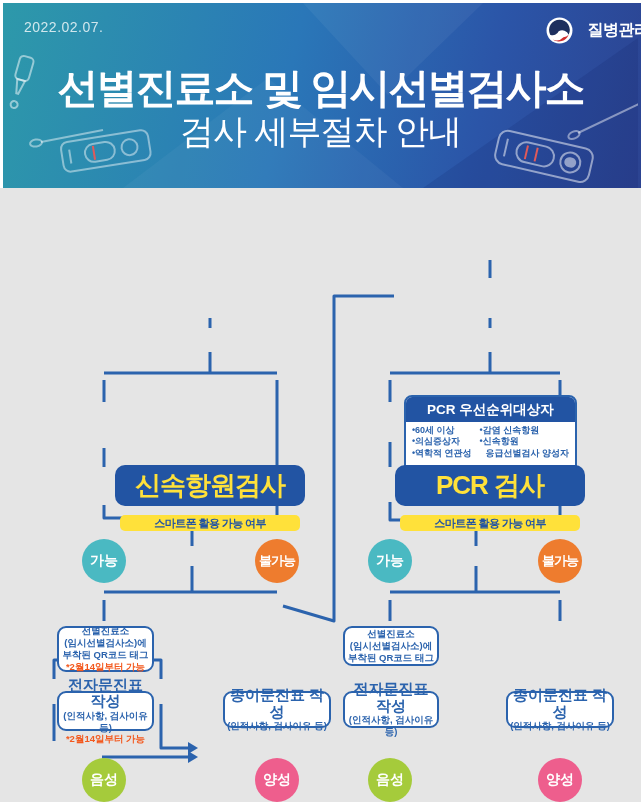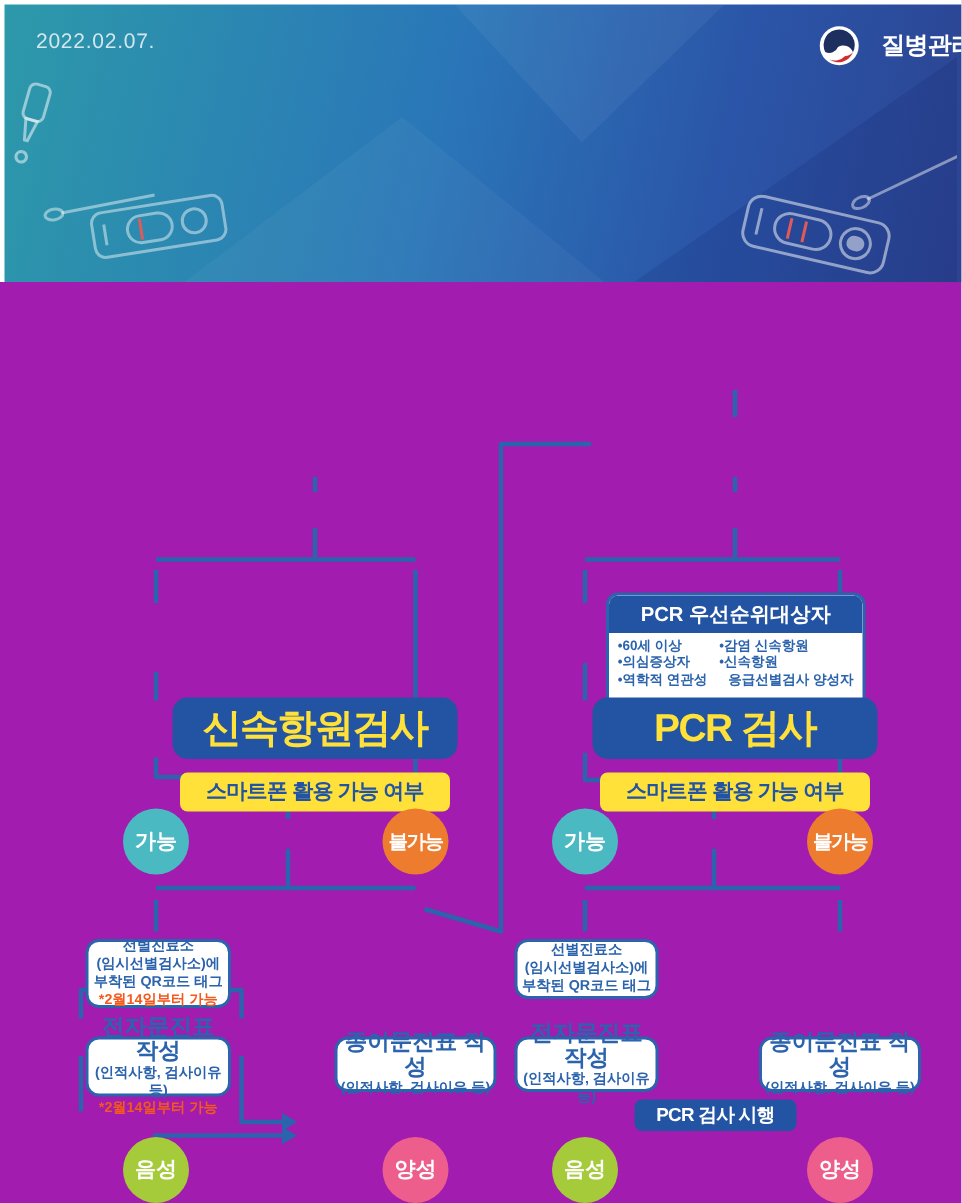--- a/index.html
+++ b/index.html
@@ -11,38 +11,38 @@
         overflow:hidden;padding-left:43px;}
   .hero-decor{position:absolute;left:0;top:0;}
   .date{position:absolute;left:21px;top:16px;font-size:14px;color:rgba(255,255,255,.78);letter-spacing:.5px;}
   .logo{position:absolute;right:16px;top:14px;display:flex;align-items:center;gap:15px;}
   .logo-text{color:#fff;font-weight:bold;font-size:16px;letter-spacing:-.5px;}
   .title1{position:absolute;left:0;top:58px;width:635px;text-align:center;color:#fff;
           font-size:41px;font-weight:bold;letter-spacing:-2px;white-space:nowrap;margin:0;}
   .title2{position:absolute;left:0;top:106px;width:635px;text-align:center;color:#fff;
           font-size:34px;font-weight:400;letter-spacing:-1px;white-space:nowrap;margin:0;}
   
-  .flow{position:absolute;left:0;top:188px;width:641px;height:614px;background:#a21caf;}
+  .flow{position:absolute;left:0;top:188px;width:641px;height:614px;background:#e5e5e5;}
   .lines{position:absolute;left:0;top:0;z-index:1;}
   .node{position:absolute;z-index:2;box-sizing:border-box;display:flex;flex-direction:column;
         align-items:center;justify-content:center;text-align:center;}
   .wbox{background:#fff;border:2.5px solid #2b63ad;border-radius:9px;color:#2b63ad;font-weight:bold;margin-top:36px;}
   .bluebar{background:#2254a3;border-radius:6px;color:#fff;font-weight:bold;}
   .circ{border-radius:50%;color:#fff;font-weight:bold;width:44px;height:44px;}
   .note{color:#f3581d;}
   
   .pri{left:404px;top:207px;width:173px;border:2px solid #2b63ad;border-radius:8px;background:#fff;overflow:hidden;padding:0;}
   .pri-head{width:100%;background:#2254a3;color:#fff;font-weight:bold;font-size:13.5px;padding:4px 0 3px;}
   .pri-body{display:grid;grid-template-columns:auto auto;column-gap:8px;row-gap:0;
             padding:3px 4px 19px;font-size:9px;font-weight:bold;color:#2b63ad;text-align:left;line-height:1.25;white-space:nowrap;}
   
   .rat-title{left:115px;top:277px;width:190px;height:41px;border-radius:10px;font-size:26px;color:#ffe13a;letter-spacing:-1px;}
   .pcr-title{left:395px;top:277px;width:190px;height:41px;border-radius:10px;font-size:26px;color:#ffe13a;letter-spacing:-1px;}
-  .smart{background:#ffe13a;border-radius:5px;color:#2254a3;font-weight:bold;font-size:14px;letter-spacing:-.5px;
-         width:180px;height:26px;top:327px;}
+  .smart{background:#ffe13a;border-radius:5px;color:#2254a3;font-weight:bold;font-size:11px;letter-spacing:-.5px;
+         width:180px;height:16px;top:327px;font-family:Liberation Serif, serif;}
   .smart.l{left:120px;} .smart.r{left:400px;}
   .teal{background:#4ab9c2;} .oran{background:#ee7c2e;} .lime{background:#a5cb3b;} .pink{background:#ee5e8d;}
   .small-line{font-size:9.5px;line-height:1.25;}
   .qr-l{left:57px;top:402px;width:97px;height:46px;padding:2px;}
   .qr-r{left:343px;top:402px;width:96px;height:40px;padding:2px;}
   .eform-l{left:57px;top:467px;width:97px;height:40px;padding:2px;}
   .eform-r{left:343px;top:467px;width:96px;height:37px;padding:2px;}
   .pform-l{left:223px;top:467px;width:108px;height:37px;padding:2px;}
   .pform-r{left:506px;top:467px;width:108px;height:37px;padding:2px;}
   .form-title{font-size:15px;line-height:1.1;}
@@ -98,20 +98,22 @@
     </svg>
     <div class="date">2022.02.07.</div>
     <div class="logo">
       <svg width="27" height="27" viewBox="0 0 26 26">
         <circle cx="13" cy="13" r="12.5" fill="#ffffff"></circle>
         <path d="M4 17 A10 10 0 1 1 21.8 17.2 A6.5 6.5 0 0 0 12.2 13.8 A6 6 0 0 1 4 17 Z" fill="#1d2f5f"></path>
         <path d="M21.8 17.2 A10 10 0 0 1 6.5 21.6 A9 9 0 0 0 16.8 19.6 A6.5 6.5 0 0 0 21.8 17.2 Z" fill="#cf2e2e"></path>
       </svg>
       <span class="logo-text">질병관리청</span>
     </div>
+    <h1 class="title1">선별진료소 및 임시선별검사소</h1>
+    <h2 class="title2">검사 세부절차 안내</h2>
   </header>
 
   <main class="flow">
     <svg class="lines" width="641" height="614" viewBox="0 188 641 614">
       <g stroke="#2b63ad" stroke-width="3" fill="none" stroke-linejoin="round" stroke-linecap="butt">
 
         <path d="M210 318 V328"></path>
         <path d="M210 352 V373 M104 373 H277"></path>
         <path d="M104 380 V402 M277 380 V467"></path>
         <path d="M104 448 V467"></path>
@@ -184,21 +186,20 @@
     </div>
     <div class="node wbox eform-r small-line">
       <span class="form-title">전자문진표 작성</span>
       <span>(인적사항, 검사이유 등)</span>
     </div>
     <div class="node wbox pform-r small-line">
       <span class="form-title">종이문진표 작성</span>
       <span>(인적사항, 검사이유 등)</span>
     </div>
 
-    <div class="node bluebar exec r">PCR 검사 시행</div>
 
     <div class="node circ lime" style="left:82px;top:570px;font-size:14px;">음성</div>
     <div class="node circ pink" style="left:255px;top:570px;font-size:14px;">양성</div>
     <div class="node circ lime" style="left:368px;top:570px;font-size:14px;">음성</div>
     <div class="node circ pink" style="left:538px;top:570px;font-size:14px;">양성</div>
 
   </main>
 </div>
 
 </body></html>

